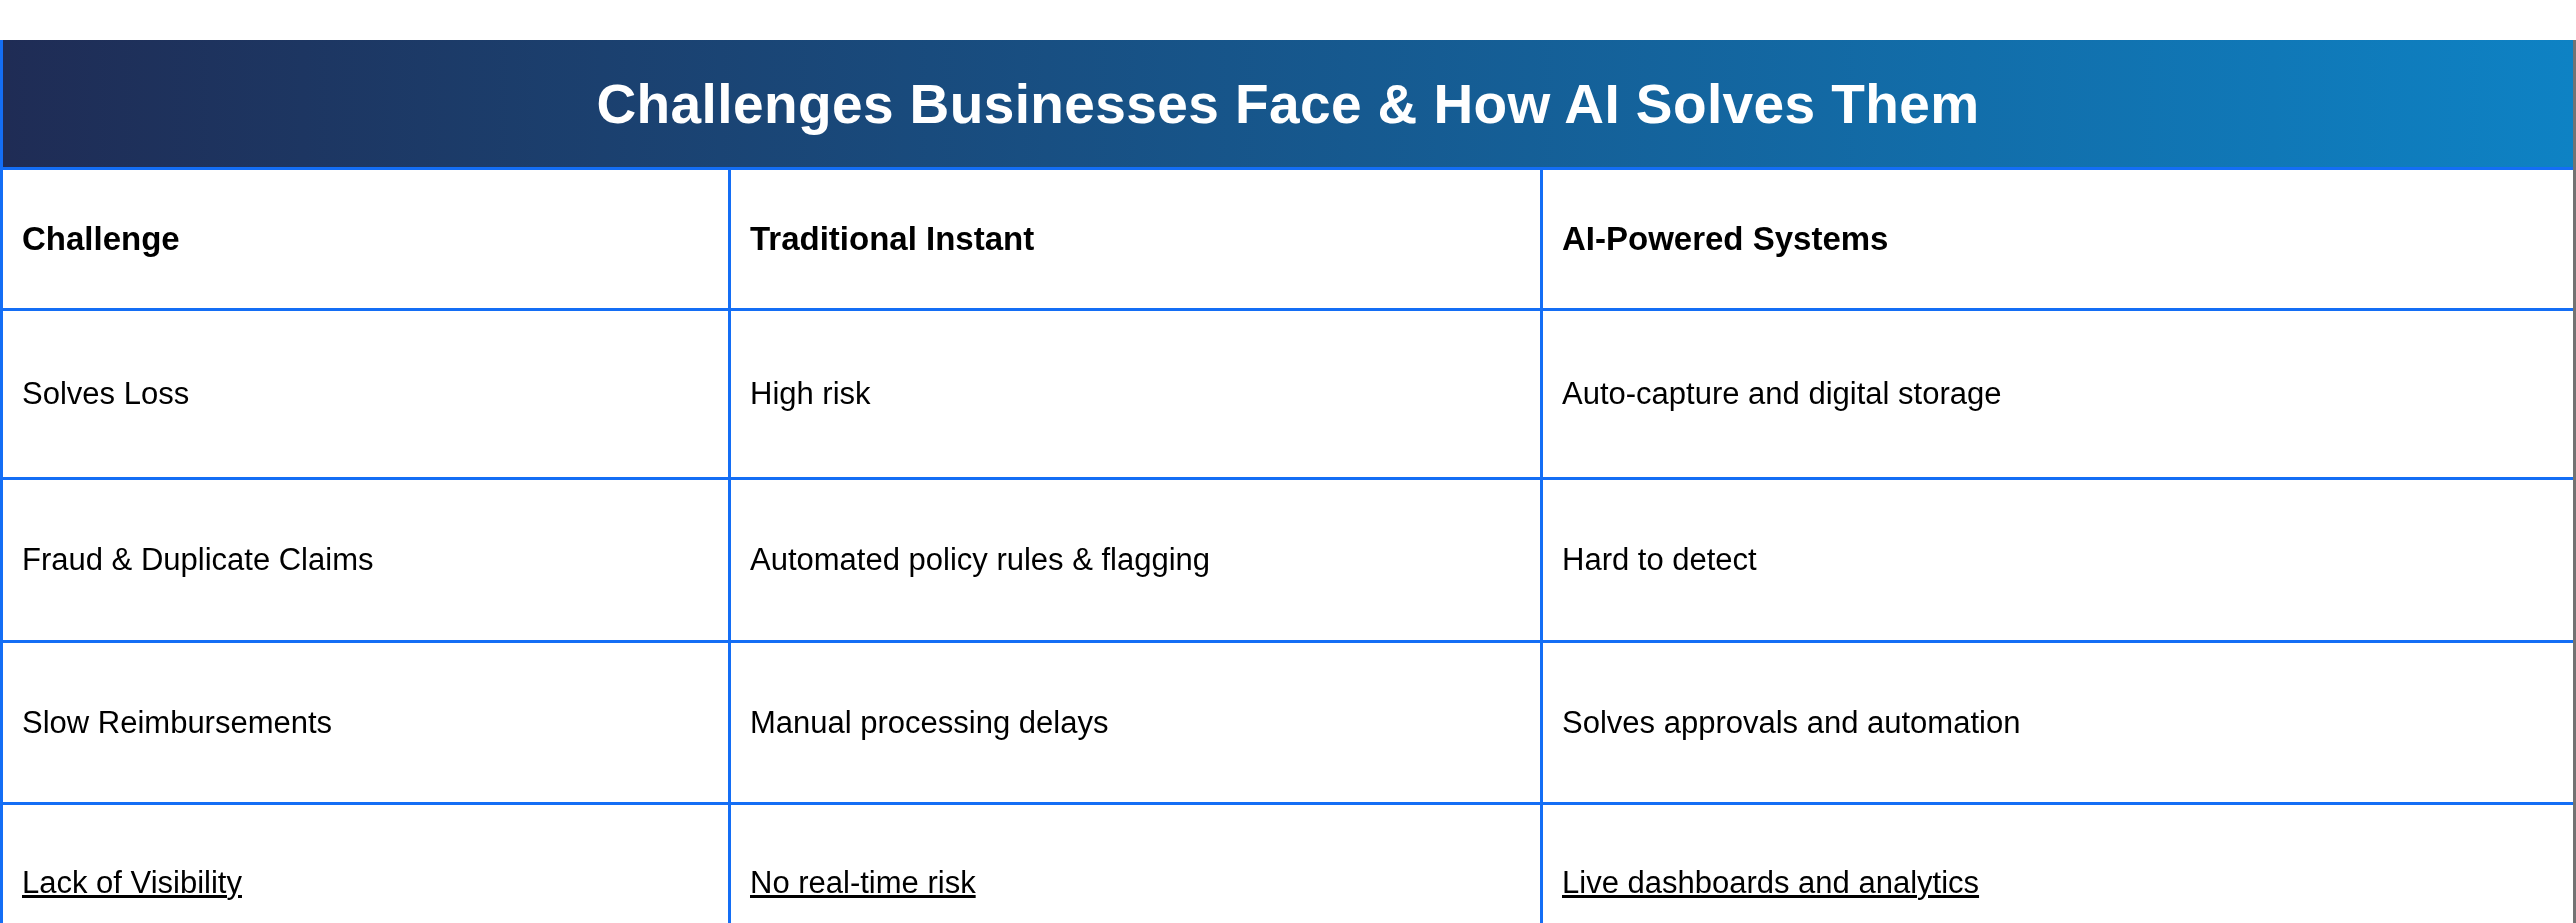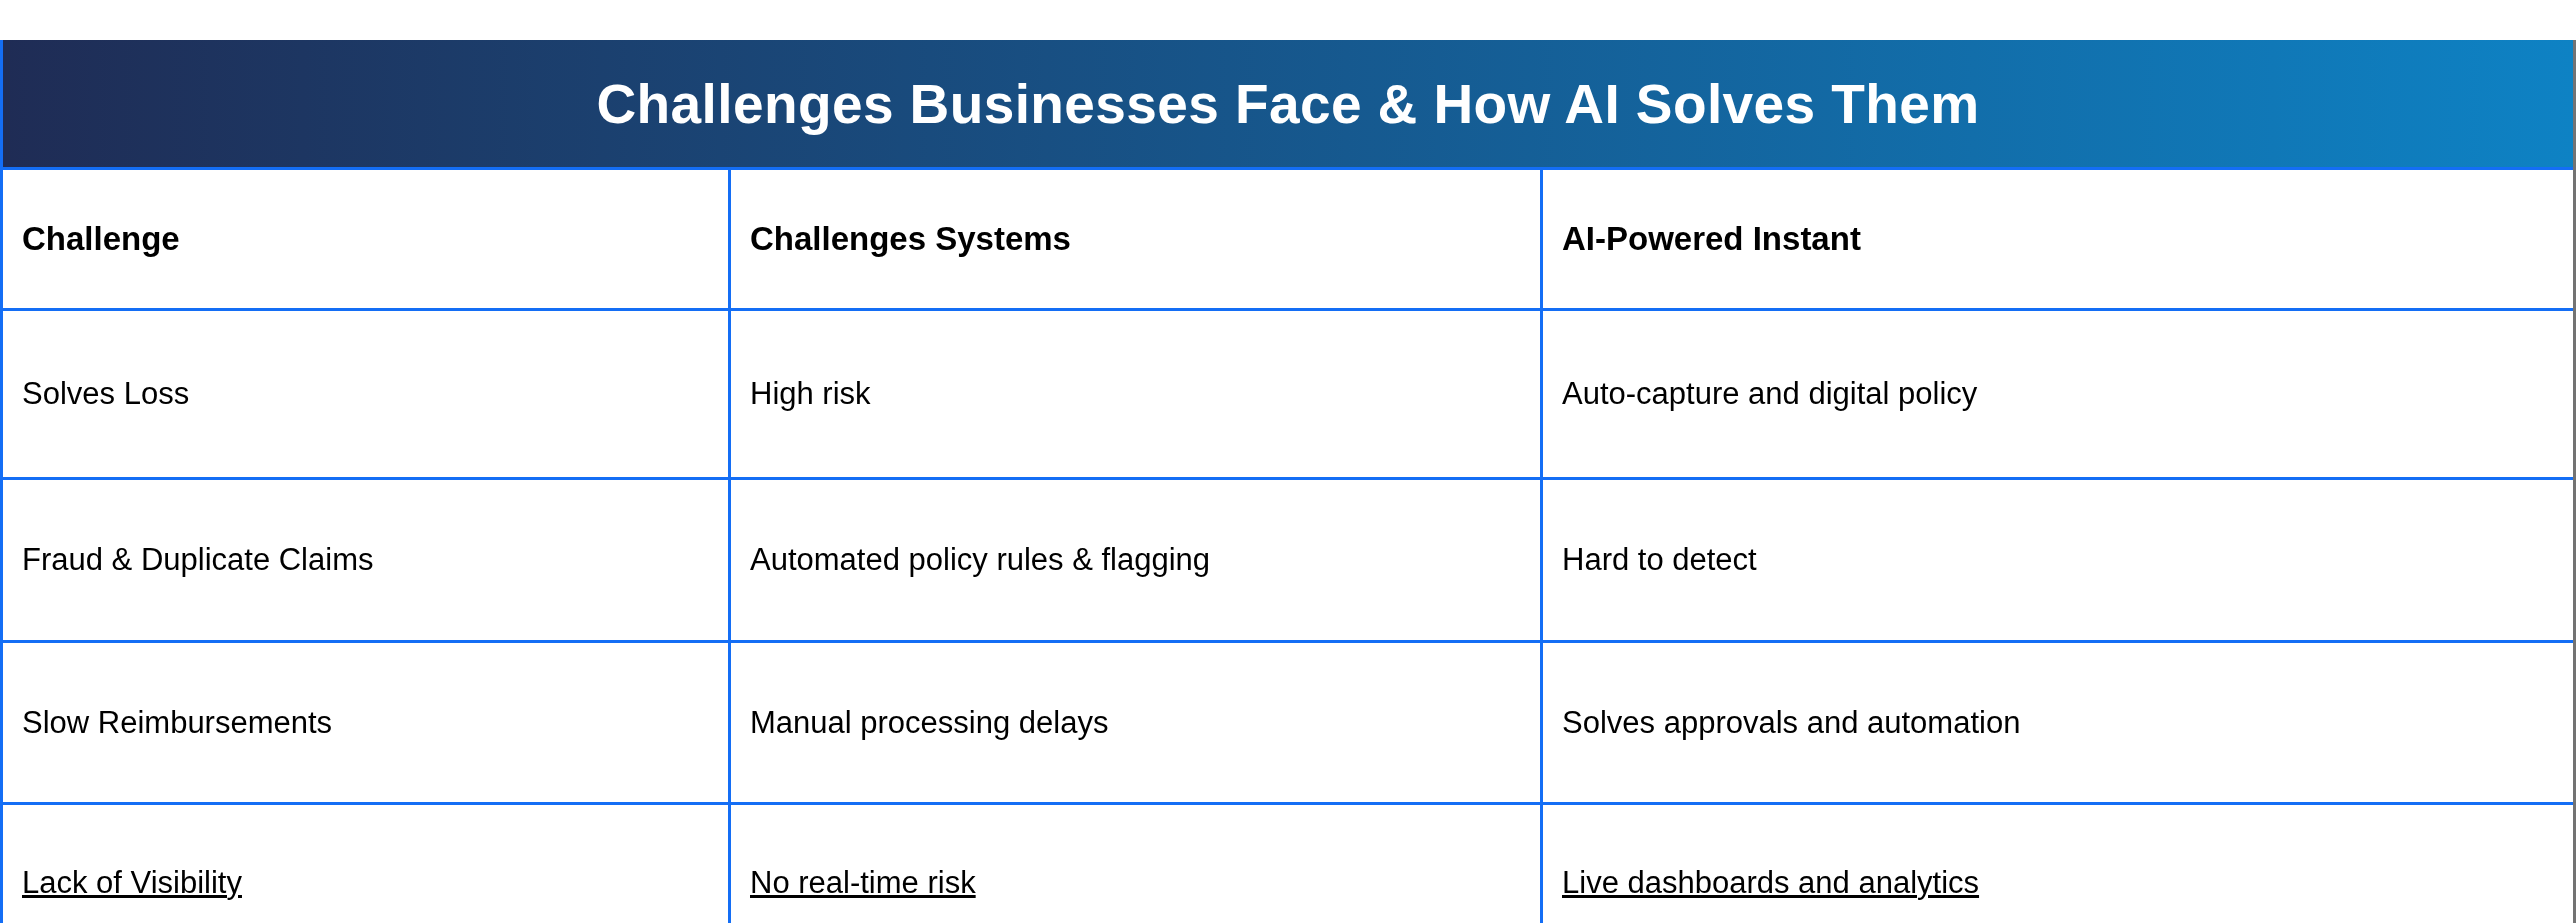--- a/index.html
+++ b/index.html
@@ -77,28 +77,28 @@
 
 <div class="canvas">
   <div class="table-frame">
 
     <div class="title-band">
       <h1>Challenges Businesses Face &amp; How AI Solves Them</h1>
     </div>
 
     <div class="t-row head-row">
       <div class="cell">Challenge</div>
-      <div class="cell">Challenges Systems</div>
-      <div class="cell">AI-Powered Instant</div>
+      <div class="cell">Traditional Instant</div>
+      <div class="cell">AI-Powered Systems</div>
     </div>
 
     <div class="t-row data-row-1">
       <div class="cell">Solves Loss</div>
       <div class="cell">High risk</div>
-      <div class="cell">Auto-capture and digital policy</div>
+      <div class="cell">Auto-capture and digital storage</div>
     </div>
 
     <div class="t-row data-row-2">
       <div class="cell">Fraud &amp; Duplicate Claims</div>
       <div class="cell">Automated policy rules &amp; flagging</div>
       <div class="cell">Hard to detect</div>
     </div>
 
     <div class="t-row data-row-3">
       <div class="cell">Slow Reimbursements</div>

